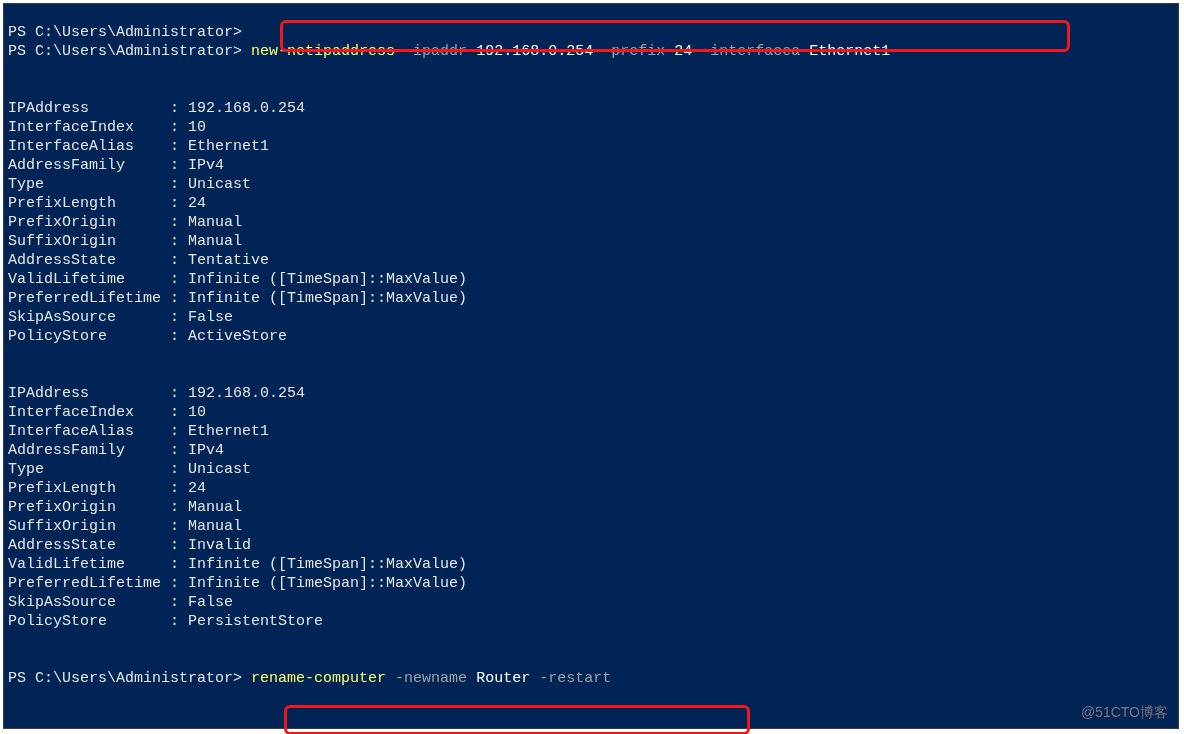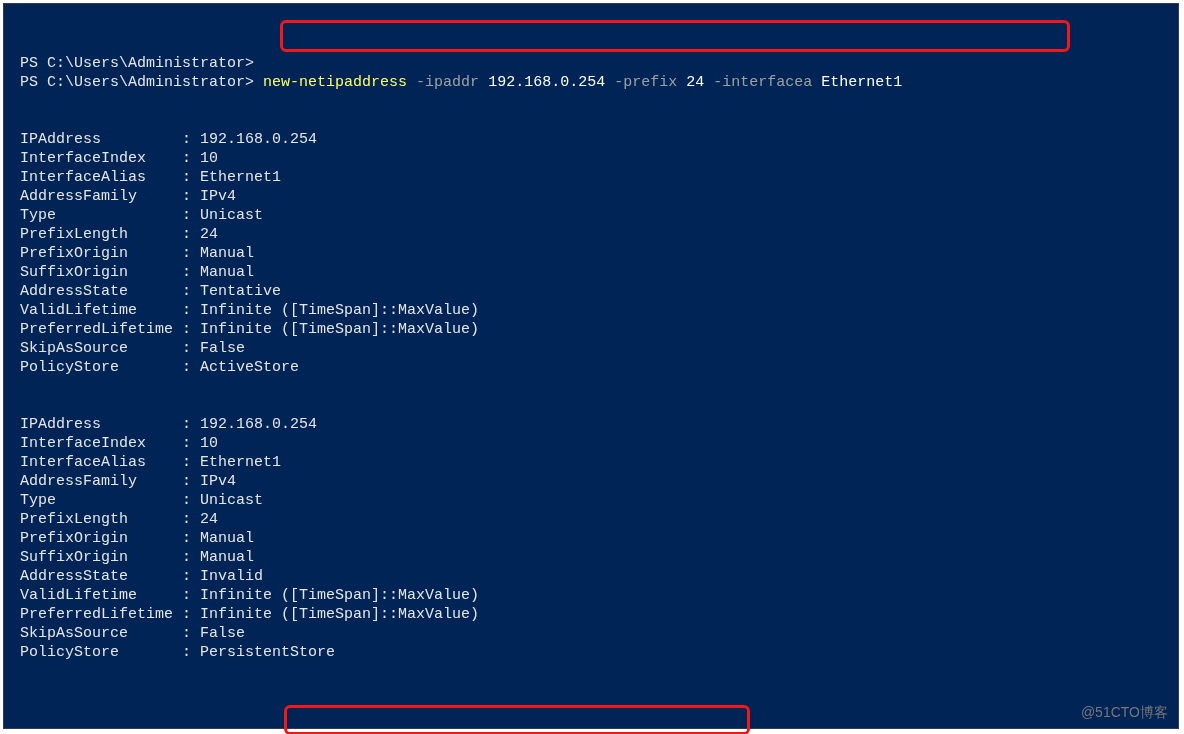--- a/index.html
+++ b/index.html
@@ -18,23 +18,22 @@
     width: 1176px;
     height: 726px;
     margin: 3px;
     background: #012456;
     border: 1px solid #3a3a3a;
     color: #e6e6e6;
     padding: 0;
     box-sizing: border-box;
   }
   .content {
-    padding: 0 16px;
+    padding: 0 4px;
     white-space: pre;
-    margin-top: 31px;
   }
   .prompt { color: #e6e6e6; }
   .cmd-yellow { color: #ffff66; }
   .cmd-gray  { color: #a0a0a0; }
   .cmd-white { color: #ffffff; }
 
   .highlight-box {
     position: absolute;
     border: 3px solid #f01818;
     border-radius: 6px;
@@ -85,18 +84,18 @@
 PrefixLength      : 24
 PrefixOrigin      : Manual
 SuffixOrigin      : Manual
 AddressState      : Invalid
 ValidLifetime     : Infinite ([TimeSpan]::MaxValue)
 PreferredLifetime : Infinite ([TimeSpan]::MaxValue)
 SkipAsSource      : False
 PolicyStore       : PersistentStore
 </span>
 
-</div>
+<span><span class="prompt">PS C:\Users\Administrator&gt;</span> <span class="cmd-yellow">rename-computer</span> <span class="cmd-gray">-newname</span> <span class="cmd-white">Router</span> <span class="cmd-gray">-restart</span></span></div>
 
   <div class="highlight-box hb1"></div>
   <div class="highlight-box hb2"></div>
   <div class="watermark">@51CTO博客</div>
 </div>
 
 </body></html>

